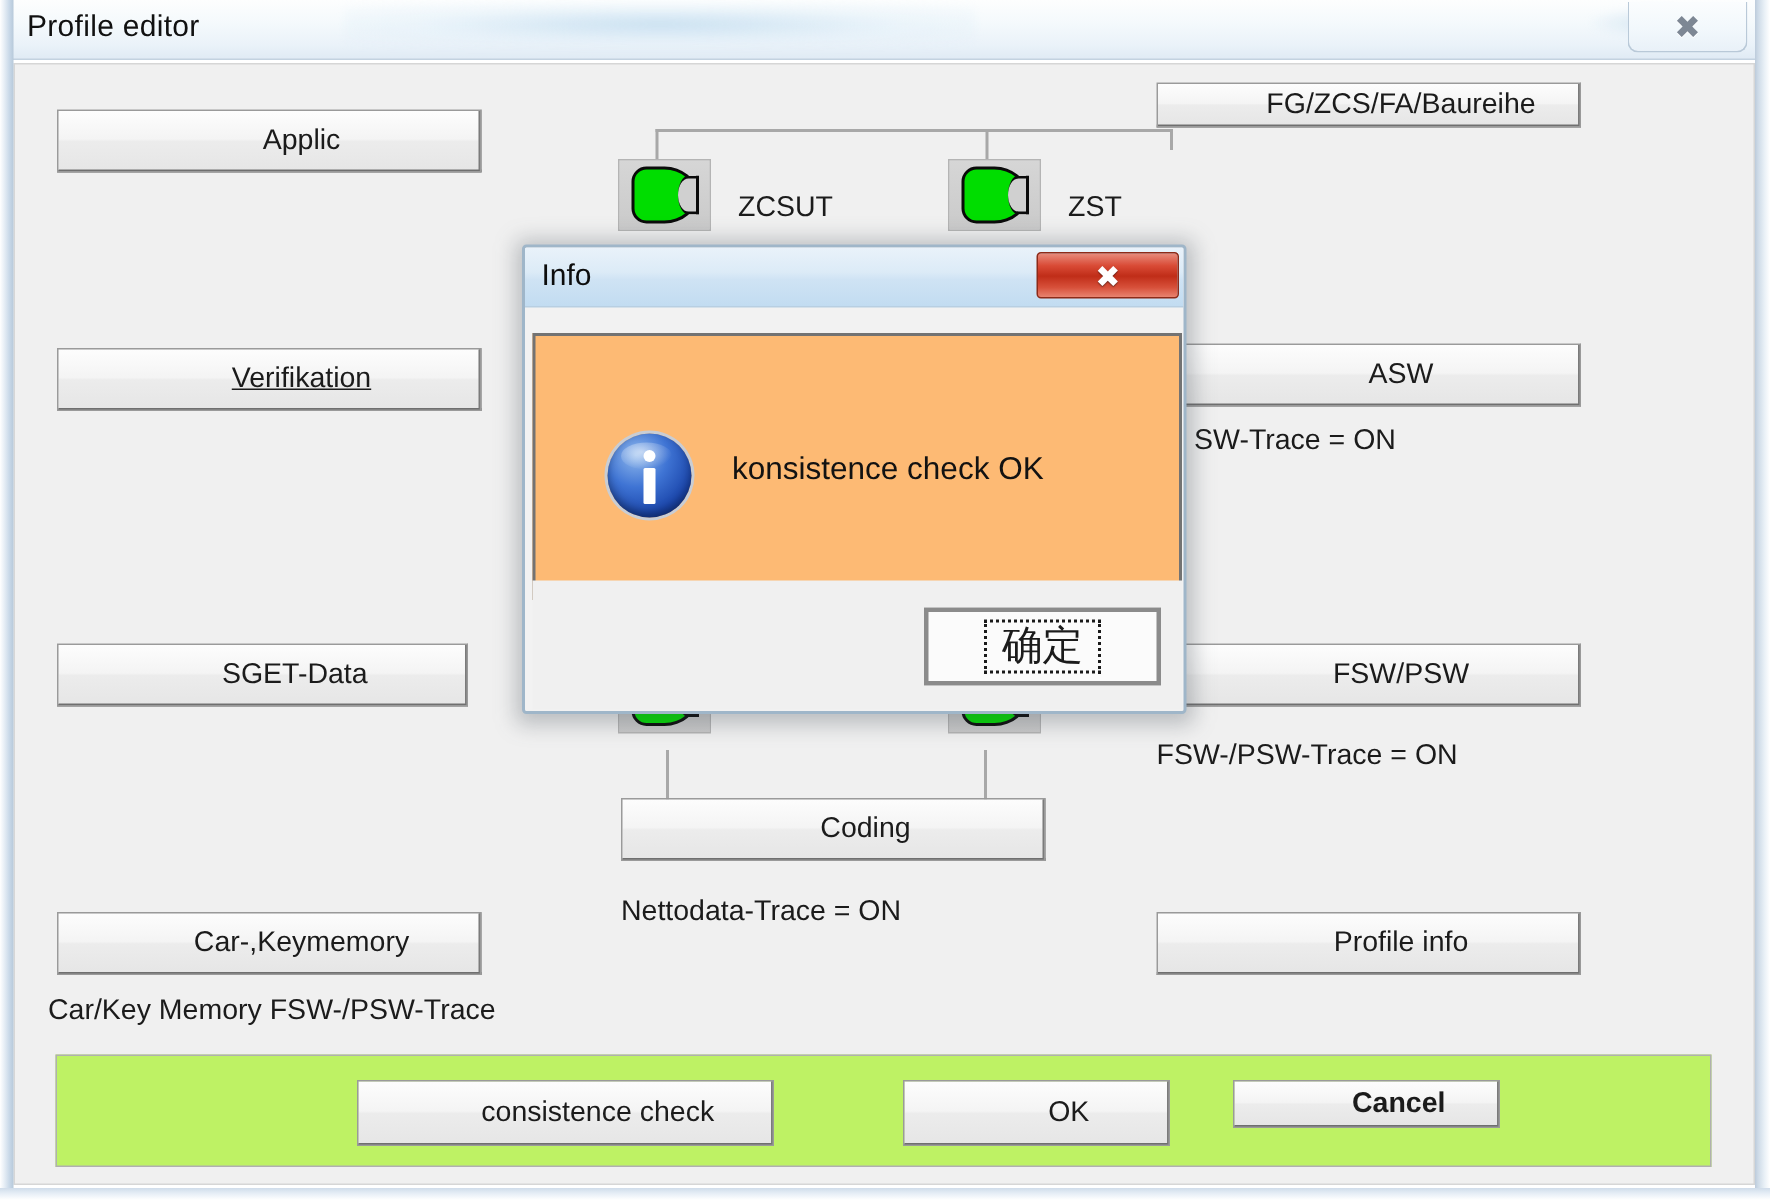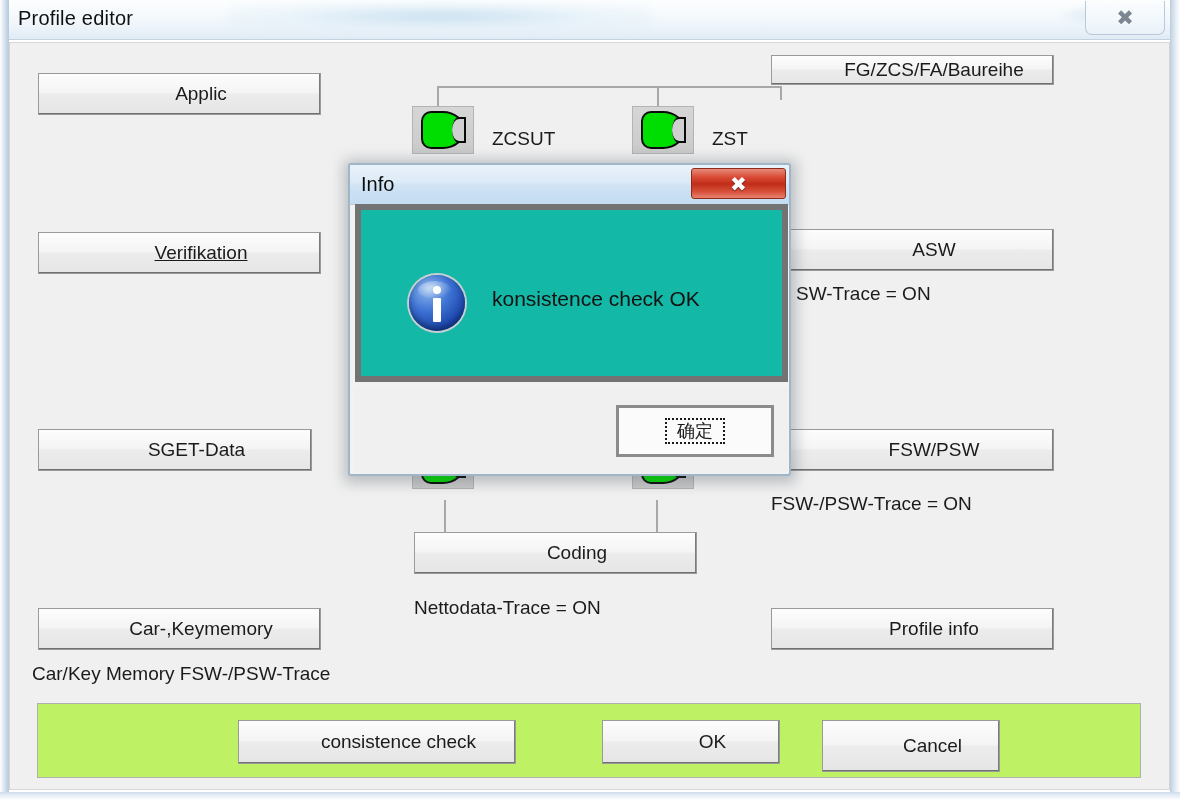--- a/index.html
+++ b/index.html
@@ -243,24 +243,24 @@
   }
   #dlg-close .x-glyph {
     font-family: "DejaVu Sans", sans-serif;
     font-size: 20px;
     font-weight: bold;
     color: #ffffff;
     text-shadow: 0 1px 1px rgba(0,0,0,0.55);
   }
   #dlg-content {
     position: absolute;
-    left: 5px; top: 39px;
+    left: 5px; top: 57px;
     width: 433px; height: 178px;
-    background: #14b8a6;
-    border: 6px solid #737373;
+    background: #fdba74;
+    border: 2px solid #737373;
     box-sizing: border-box;
   }
   #dlg-icon {
     position: absolute;
     left: 48px; top: 65px;
     width: 56px; height: 56px;
     border-radius: 50%;
     background:
       radial-gradient(circle at 34% 26%, #8fb8ec 0%, #3f74d4 38%, #1b46ab 72%, #123288 100%);
     box-shadow: 0 0 0 2px #c9cdd4, inset 0 -3px 6px rgba(0,0,0,0.35);
@@ -311,21 +311,21 @@
     border: 1px solid #ffffff;
     outline: 3px solid #8b8b8b;
     outline-offset: -3px;
     display: flex;
     align-items: center;
     justify-content: center;
   }
   #dlg-ok .focus-ring {
     border: 2px dotted #1a1a1a;
     padding: 2px 10px;
-    font-size: 18px;
+    font-size: 27px;
     color: #1b1b1b;
     font-family: "DejaVu Sans", sans-serif;
     line-height: 1.05;
   }
 </style>
 </head>
 <body>
 
 <div id="desktop">
 
@@ -388,21 +388,21 @@
 
     <div class="btn" style="left:761px; top:386px; width:283px; height:42px;">FSW/PSW</div>
 
     <div class="lbl" style="left:761px; top:450px;">FSW-/PSW-Trace = ON</div>
 
     <div class="btn" style="left:761px; top:565px; width:283px; height:42px;">Profile info</div>
 
     <div id="bottom-panel">
       <div class="btn" style="left:200px; top:16px; width:278px; height:44px;">consistence check</div>
       <div class="btn" style="left:564px; top:16px; width:178px; height:44px;">OK</div>
-      <div class="btn" style="left:784px; top:16px; width:178px; height:52px;">Cancel</div>
+      <div class="btn" style="left:784px; top:16px; width:178px; height:32px;font-weight:bold;">Cancel</div>
     </div>
 
   </div>
 
   <div id="dlg-shadow"></div>
   <div id="dialog">
 
     <div id="dlg-titlebar">
       <div id="dlg-title">Info</div>
       <div id="dlg-close">

